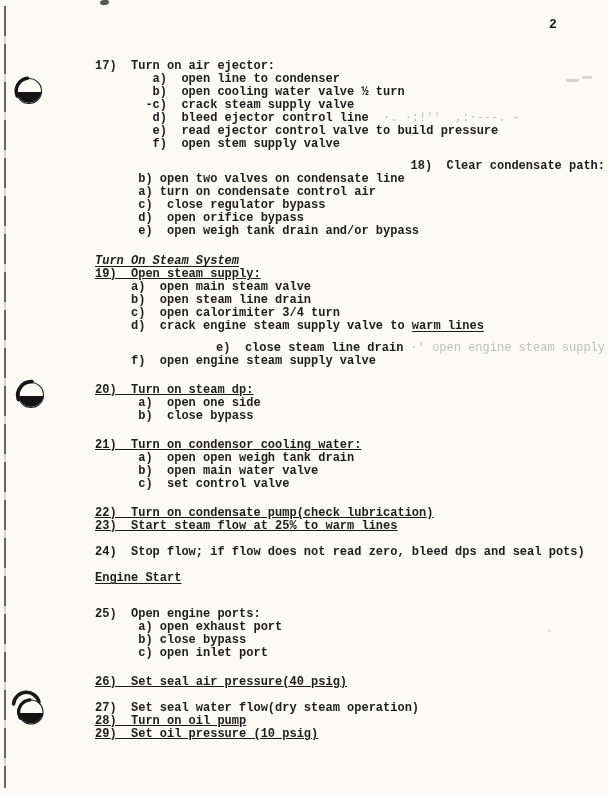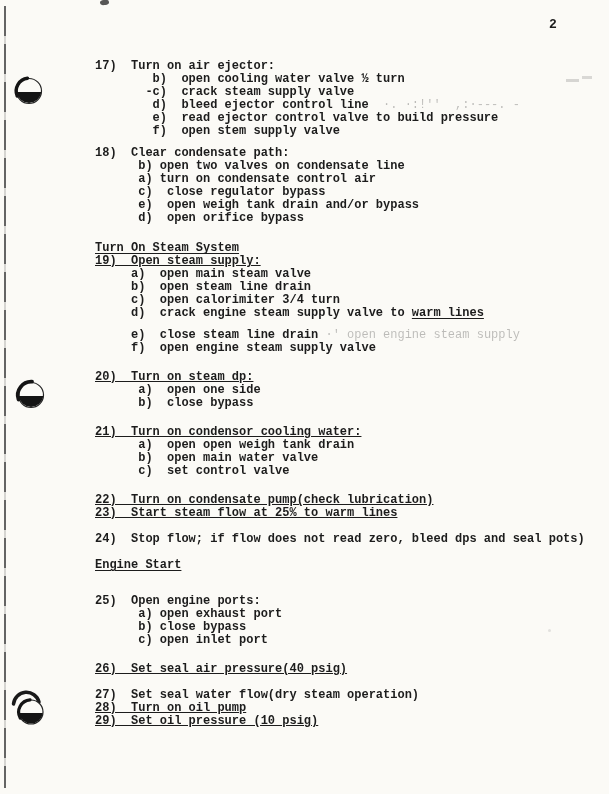--- a/index.html
+++ b/index.html
@@ -47,25 +47,25 @@
   .hd span.u, .ln span.u {
     text-decoration: underline;
     text-underline-offset: 2px;
     text-decoration-thickness: 1px;
   }
   .ghost {
     opacity: 0.28;
     filter: blur(0.6px);
     font-weight: 400;
   }
-  .g9  { margin-top: 9px; }
+  .g9  { margin-top: 9px; text-align: right; }
   .g10 { margin-top: 16px; text-decoration: underline; }
   .g12 { margin-top: 0; text-decoration: underline; }
   .g13 { margin-top: 13px; }
-  .g17 { margin-top: 17px; }
+  .g17 { margin-top: 17px; font-style: italic; }
   .g23 { margin-top: 23px; }
   .speck { position: absolute; background: #555; }
   .speck.s-top { left: 100px; top: 0; width: 9px; height: 5px; border-radius: 45%; opacity: .8; transform: rotate(-8deg); background:#2e2e2e; }
   .speck.s-r1 { left: 566px; top: 79px; width: 13px; height: 3px; opacity: .22; filter: blur(0.7px); }
   .speck.s-r2 { left: 582px; top: 76px; width: 10px; height: 3px; opacity: .20; filter: blur(0.7px); }
   .speck.s-mid { left: 548px; top: 629px; width: 3px; height: 3px; opacity: .15; border-radius: 50%; }
 </style>
 </head>
 <body>
 
@@ -94,32 +94,33 @@
     <path d="M9.5 26 A13 13 0 0 1 35 24" fill="none" stroke="#1a1a1a" stroke-width="3.5" stroke-linecap="round"></path>
     <circle cx="27" cy="34" r="12" fill="#fbfaf6" stroke="#242424" stroke-width="1.2"></circle>
     <path d="M15.1 35 A12 12 0 0 0 38.9 35 Z" fill="#141414"></path>
     <path d="M16.2 40 A12.3 12.3 0 0 1 26 21.8" fill="none" stroke="#141414" stroke-width="3.2" stroke-linecap="round"></path>
   </svg>
 
   <div class="page-number">2</div>
 
   <div class="textcol">
     <div class="ln it"><span>17)  Turn on air ejector:</span></div>
+    <div class="ln sub"><span>        a)  open line to condenser</span></div>
     <div class="ln sub"><span>        b)  open cooling water valve ½ turn</span></div>
     <div class="ln sub"><span>       -c)  crack steam supply valve</span></div>
     <div class="ln sub"><span>        d)  bleed ejector control line</span><span class="ghost">  ·. ·:!''  ,:·---. -</span></div>
     <div class="ln sub"><span>        e)  read ejector control valve to build pressure</span></div>
     <div class="ln sub"><span>        f)  open stem supply valve</span></div>
 
     <div class="ln it g9"><span>18)  Clear condensate path:</span></div>
     <div class="ln sub"><span>      b) open two valves on condensate line</span></div>
     <div class="ln sub"><span>      a) turn on condensate control air</span></div>
     <div class="ln sub"><span>      c)  close regulator bypass</span></div>
+    <div class="ln sub"><span>      d)  open orifice bypass</span></div>
     <div class="ln sub"><span>      e)  open weigh tank drain and/or bypass</span></div>
-    <div class="ln sub"><span>      d)  open orifice bypass</span></div>
 
     <div class="ln hd g17"><span class="u">Turn On Steam System</span></div>
 
     <div class="ln it g12"><span>19)  Open steam supply:</span></div>
     <div class="ln sub"><span>     a)  open main steam valve</span></div>
     <div class="ln sub"><span>     b)  open steam line drain</span></div>
     <div class="ln sub"><span>     c)  open calorimiter 3/4 turn</span></div>
     <div class="ln sub"><span>     d)  crack engine steam supply valve to </span><span class="u">warm lines</span></div>
     <div class="ln sub g9"><span>     e)  close steam line drain</span><span class="ghost"> ·' open engine steam supply</span></div>
     <div class="ln sub"><span>     f)  open engine steam supply valve</span></div>

